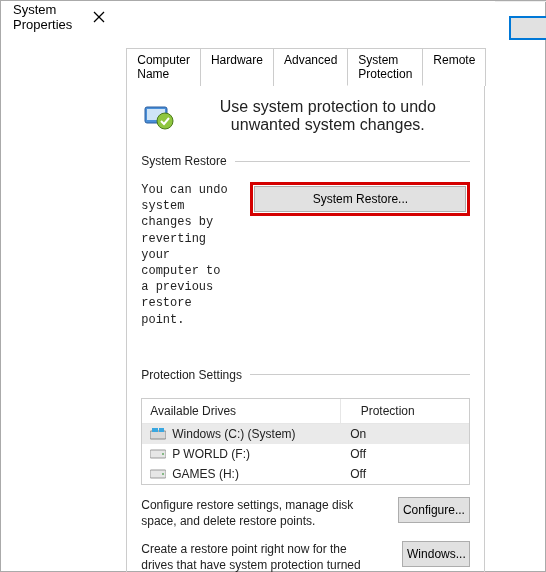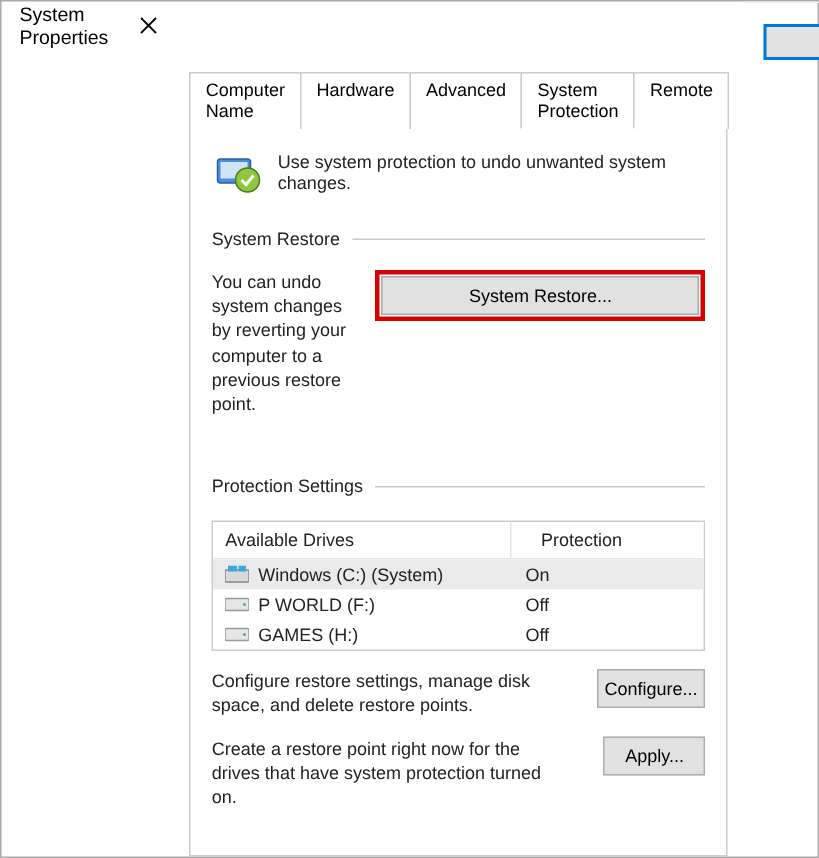--- a/index.html
+++ b/index.html
@@ -9,26 +9,26 @@
     .titlebar-title { font-size: 13px; color: #000; }
     .close-btn { width: 40px; height: 28px; display: flex; align-items: center; justify-content: center; color: #000; cursor: pointer; }
     .content { flex: 1; padding: 8px 10px 0 10px; display: flex; flex-direction: column; }
     .tabs { display: flex; position: relative; z-index: 2; }
     .tab { padding: 4px 10px; font-size: 12px; border: 1px solid #ccc; border-bottom: none; background: #fff; margin-right: -1px; position: relative; top: 1px; cursor: pointer; margin-top: 38px; }
     .tab.active { background: #fff; border-bottom: 1px solid #fff; z-index: 3; }
     .tab:not(.active) { background: #fff; }
     .tab-panel { border: 1px solid #ccc; flex: 1; padding: 12px 14px 16px 14px; display: flex; flex-direction: column; }
     .intro-row { display: flex; align-items: center; gap: 10px; margin-bottom: 20px; }
     .shield-icon { width: 34px; height: 34px; flex-shrink: 0; }
-    .intro-text { font-size: 12px; color: #222; }
+    .intro-text { font-size: 16px; color: #222; text-align: center; }
     .group-header { display: flex; align-items: center; font-size: 12px; color: #222; margin-bottom: 14px; }
     .group-header span.lbl { margin-right: 8px; white-space: nowrap; }
     .group-header .rule { flex: 1; height: 1px; background: #ccc; }
     .restore-row { display: flex; align-items: flex-start; justify-content: space-between; gap: 18px; margin-bottom: 40px; }
-    .restore-text { font-size: 12px; color: #222; max-width: 280px; line-height: 1.35; }
+    .restore-text { font-size: 12px; color: #222; max-width: 280px; line-height: 1.35; font-family: Liberation Mono, monospace; }
     .big-btn { width: 212px; height: 26px; font-size: 12px; background: #e1e1e1; border: 1px solid #adadad; cursor: pointer; }
     .big-btn:disabled { color: #888; background: #e6e6e6; border-color: #ccc; cursor: default; }
     .restore-highlight { border: 3px solid #d40000; display: inline-flex; }
     .restore-highlight .big-btn { margin: 1px; }
     .drives-table { border: 1px solid #ccc; margin: 2px 0 12px 0; }
     .drives-head { display: flex; background: #fff; border-bottom: 1px solid #e6e6e6; gap: 12px; }
     .dh-cell { font-size: 12px; color: #222; padding: 5px 8px; border-right: 1px solid #e6e6e6; }
     .dh-cell:last-child { border-right: none; }
     .col-drive { flex: 1.8; }
     .col-prot { flex: 1; }
@@ -137,21 +137,21 @@
         </div>
       </div>
 
       <div class="action-row">
         <div class="action-text">Configure restore settings, manage disk space, and delete restore points.</div>
         <button class="big-btn" style="width:124px">Configure...</button>
       </div>
 
       <div class="action-row">
         <div class="action-text">Create a restore point right now for the drives that have system protection turned on.</div>
-        <button class="big-btn" style="width:130px">Apply...</button>
+        <button class="big-btn" style="width:130px">Windows...</button>
       </div>
 
     </div>
   </div>
 
   <div class="footer">
     <button class="foot-btn default">OK</button>
     <button class="foot-btn">Cancel</button>
     <button class="foot-btn" disabled="">Apply</button>
   </div>

